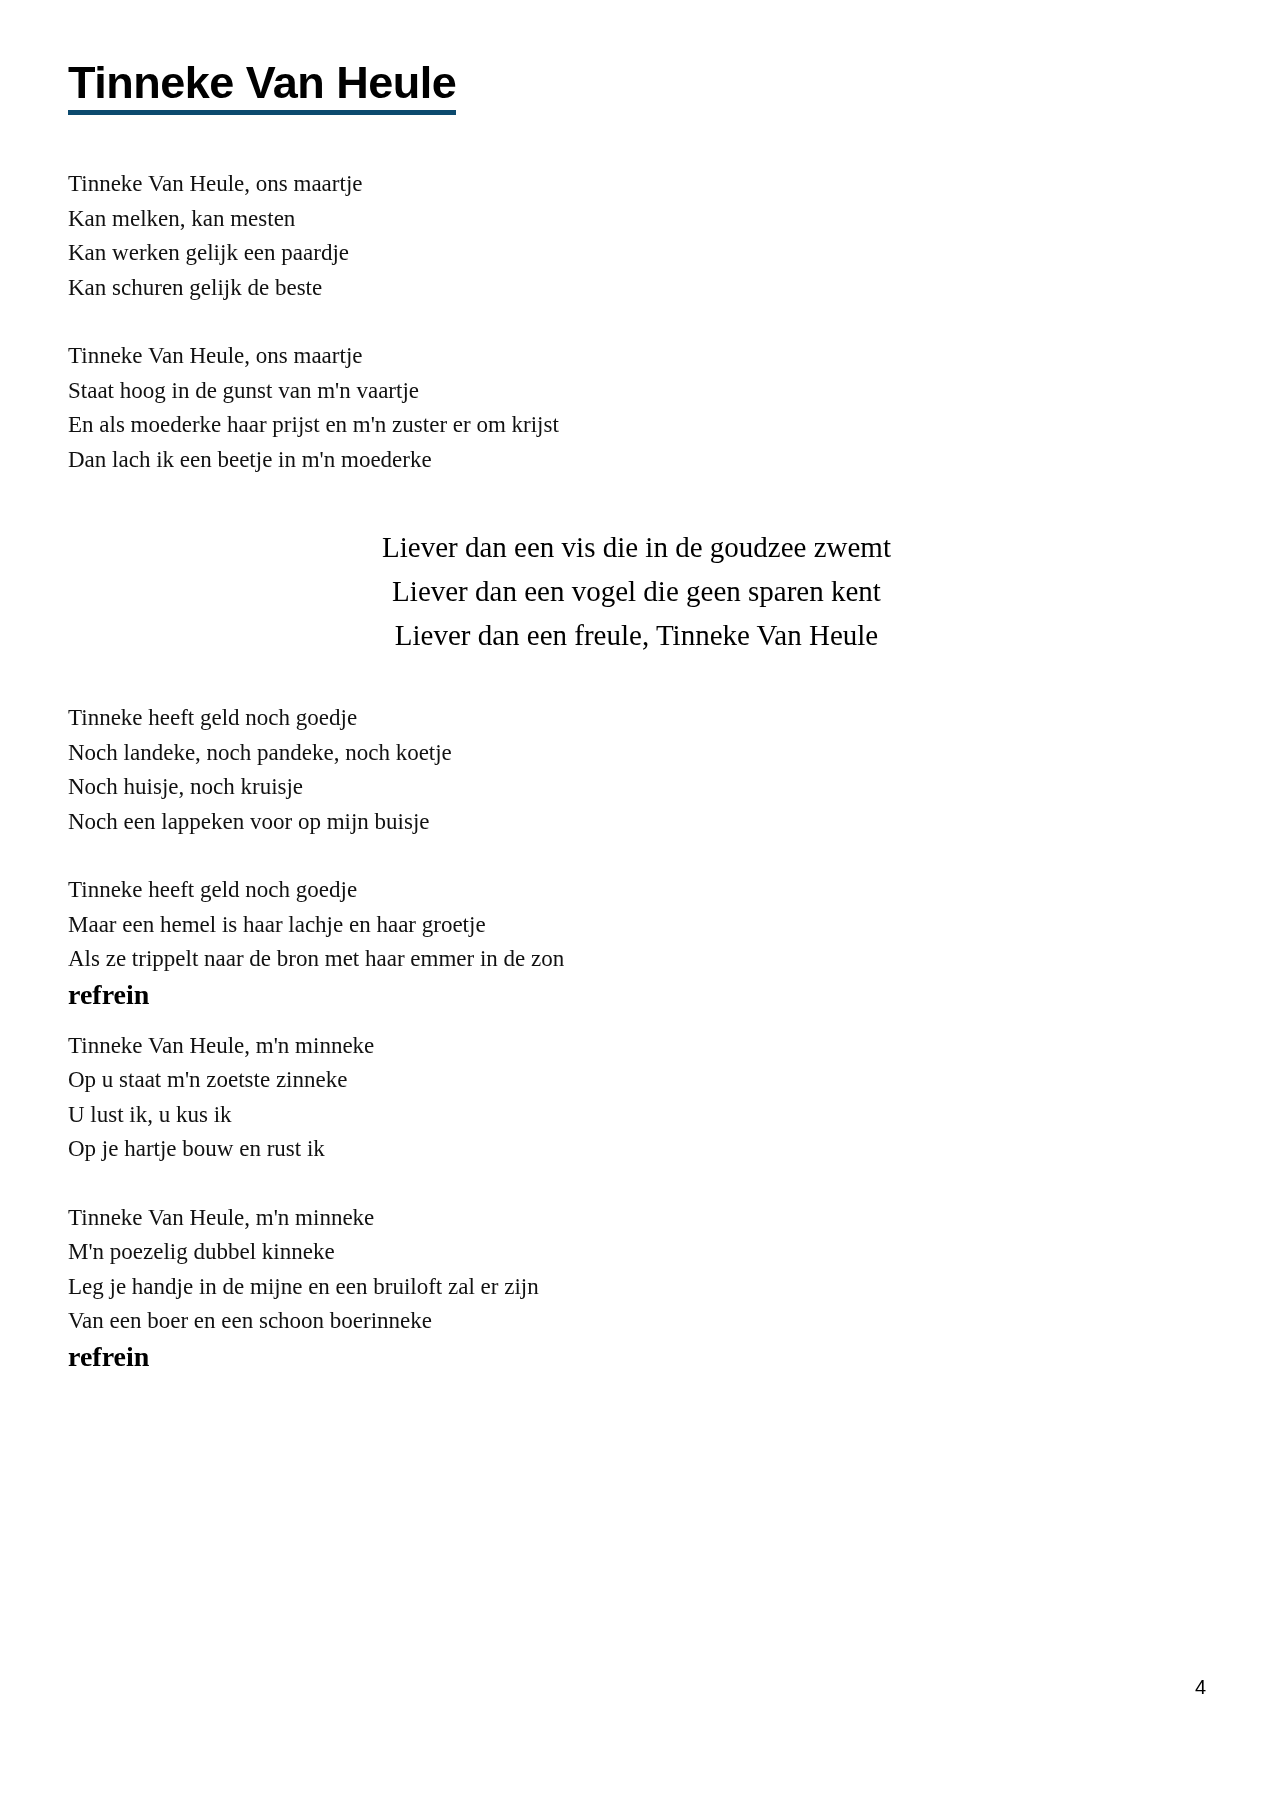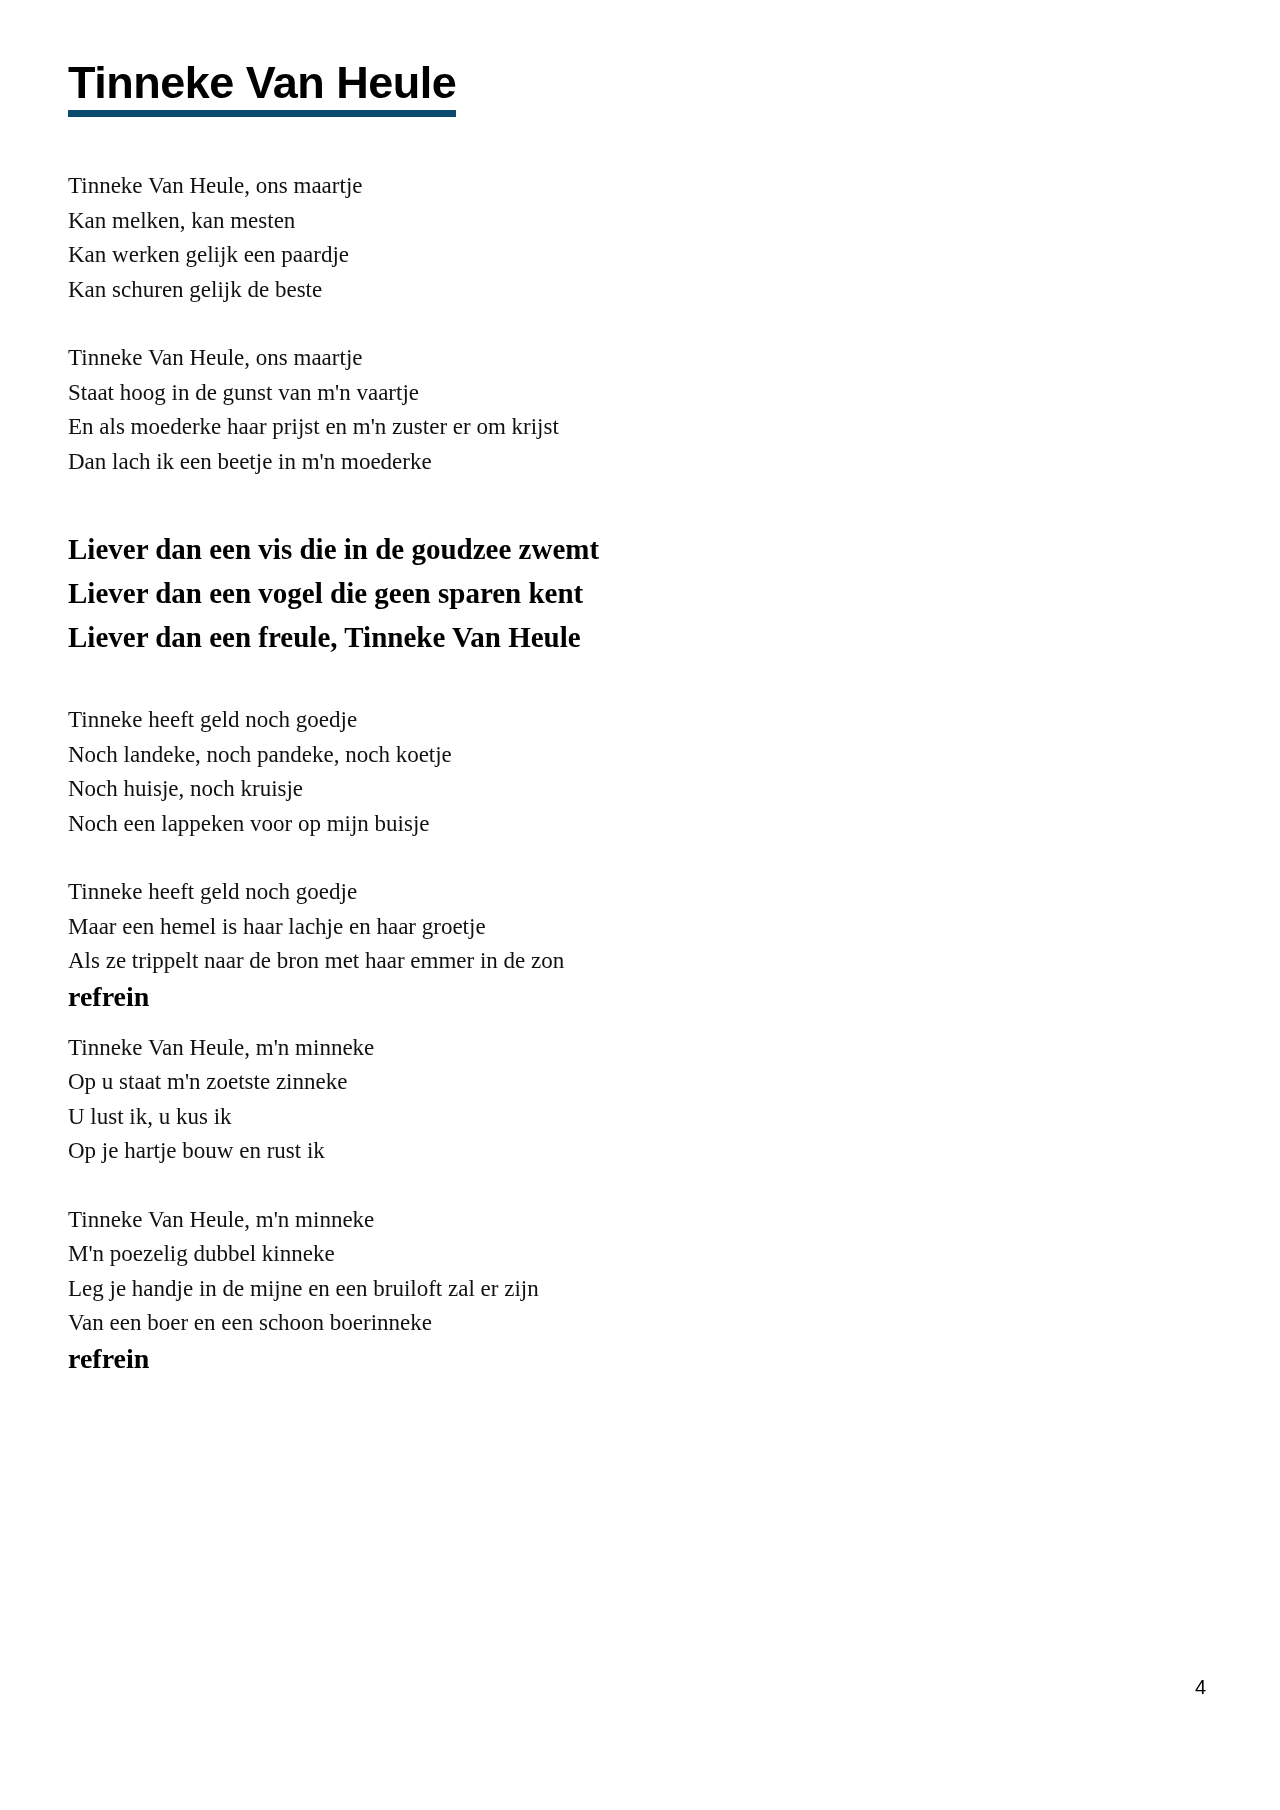--- a/index.html
+++ b/index.html
@@ -19,37 +19,38 @@
     font-family: "Liberation Serif", serif;
   }
   h1.doc-title {
     display: inline-block;
     font-family: "Liberation Sans", sans-serif;
     font-weight: 700;
     font-size: 45px;
     line-height: 1.12;
     color: #000000;
     letter-spacing: -0.5px;
-    border-bottom: 7px solid #0c4a6e;
+    border-bottom: 5px solid #0c4a6e;
     padding-bottom: 2px;
     margin-bottom: 36px;
   }
   .stanza { margin: 16px 0 34px 0; }
   .line {
     font-size: 23px;
     line-height: 34.5px;
     white-space: pre-wrap;
     color: #111111;
   }
   .chorus { margin: 48px 0 44px 0; }
   .chorus .line {
-    font-weight: 700;
+    font-weight: 400;
     font-size: 29px;
     line-height: 44px;
     color: #000000;
+    text-align: center;
   }
   .refrain-label {
     font-weight: 700;
     font-size: 28px;
     line-height: 36px;
     color: #000000;
   }
   .stanza.snug { margin-bottom: 0; }
   .page-number {
     position: absolute;

